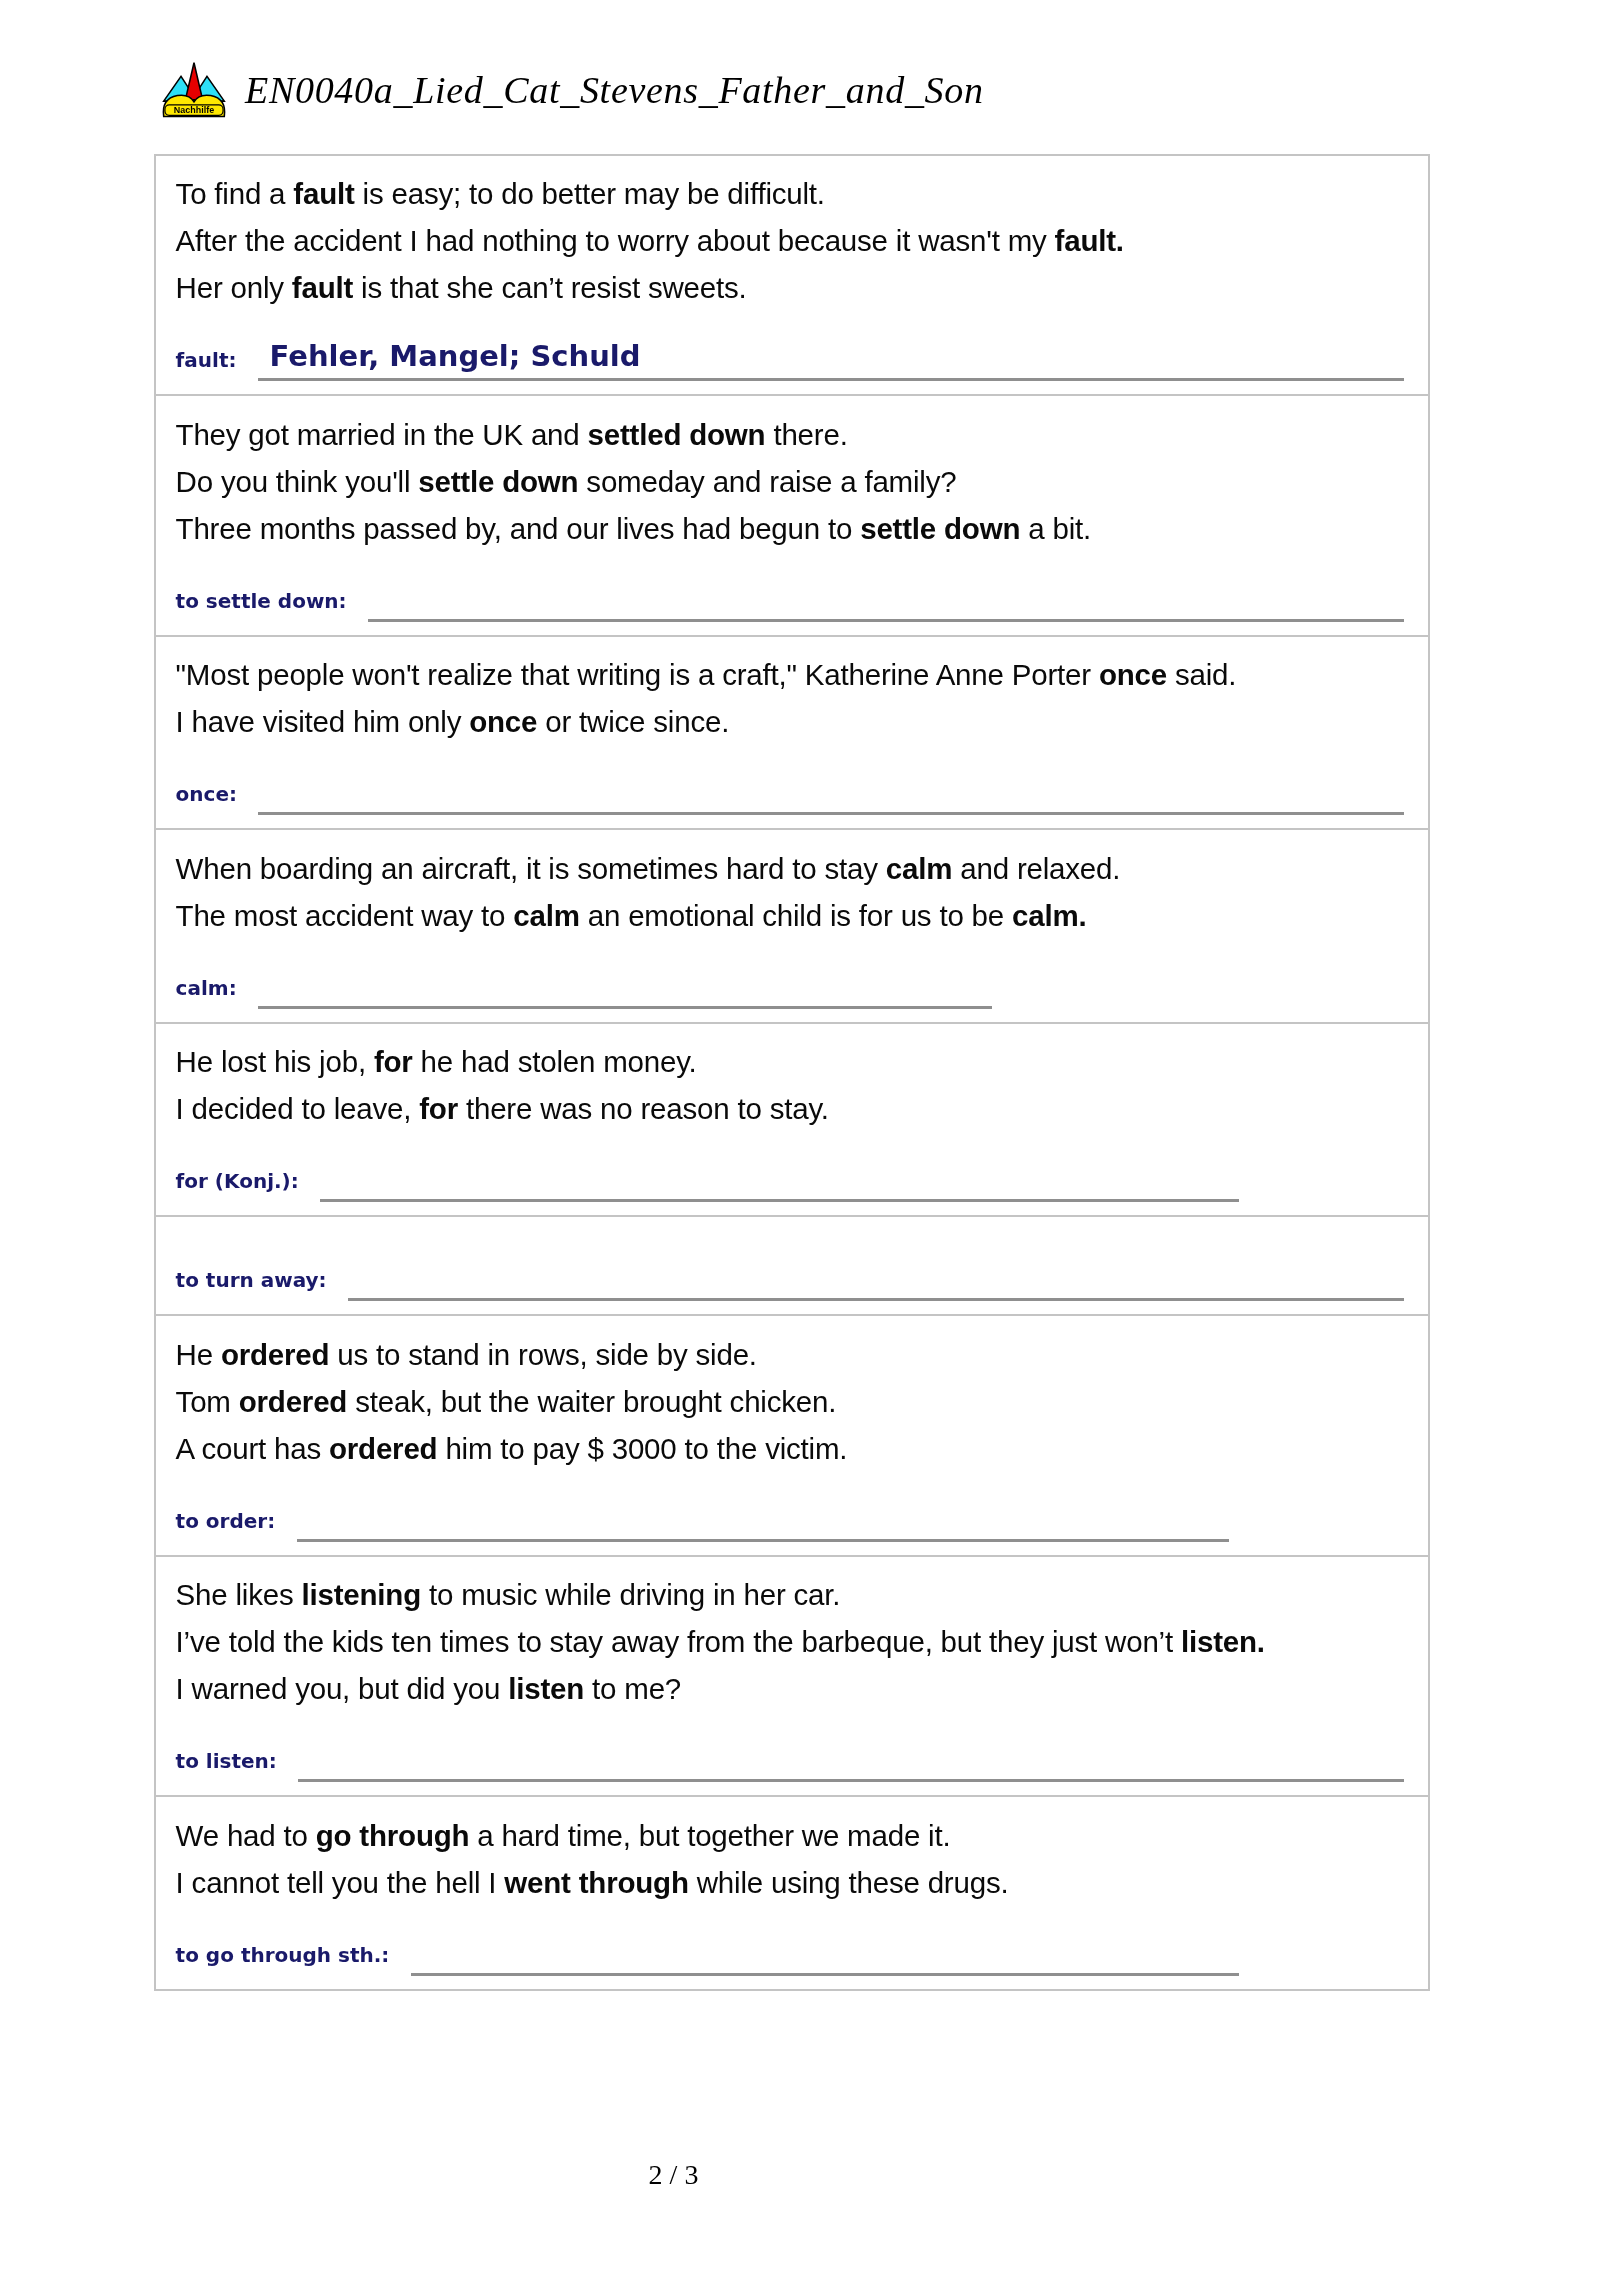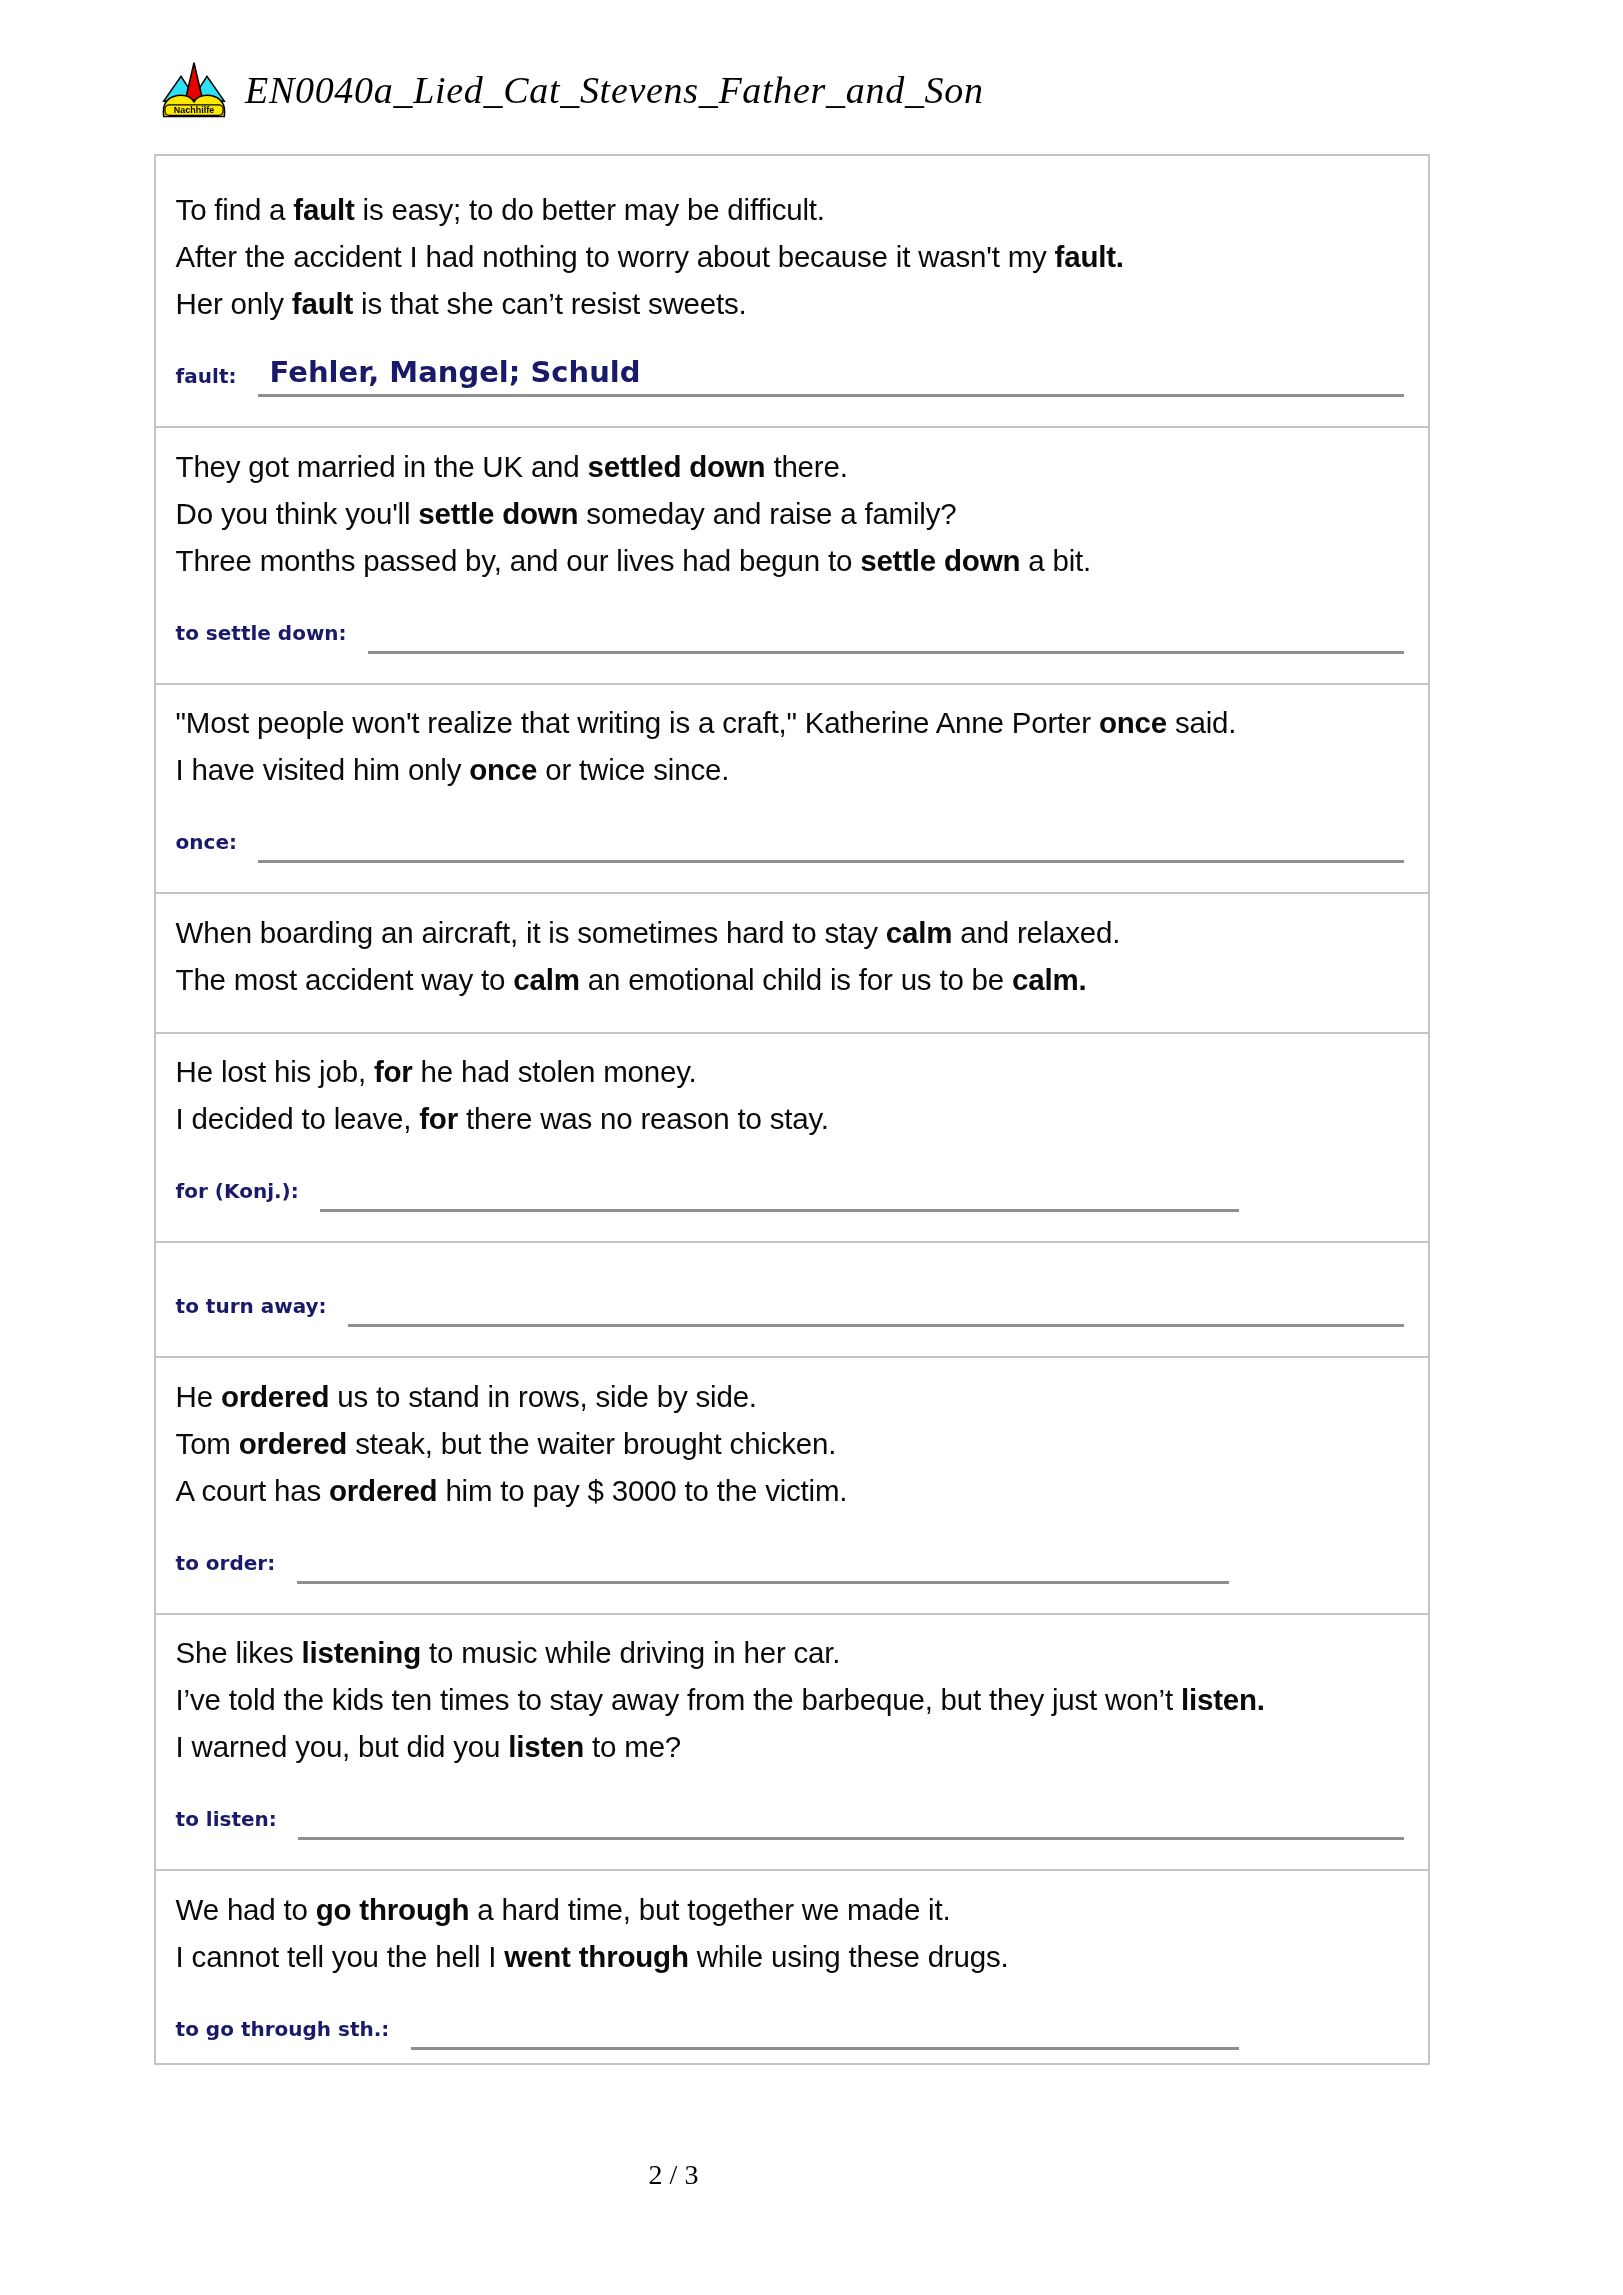--- a/index.html
+++ b/index.html
@@ -26,21 +26,20 @@
   
   .sheet{
     position:absolute;left:154px;top:154px;width:1276px;
     border:2px solid #c4c4c4;
     box-sizing:border-box;
     background:#fff;
   }
   .row{
     border-top:2px solid #c4c4c4;
     padding:14.4px 23.6px 13px 19.6px;
-    margin-top:16px;
   }
   .row:first-child{border-top:none;}
   .sent{
     margin:0;
     font-size:29.5px;
     line-height:47px;
     color:#0a0a0a;
     letter-spacing:-0.2px;
     white-space:nowrap;
   }
@@ -140,20 +139,26 @@
         <span class="answer"></span>
       </span>
     </div>
   </div>
 
   <div class="row">
     <div class="sentences">
         <p class="sent"><span>When boarding an aircraft, it is sometimes hard to stay </span><b>calm</b><span> and relaxed.</span></p>
         <p class="sent"><span>The most accident way to </span><b>calm</b><span> an emotional child is for us to be </span><b>calm.</b></p>
       </div>
+    <div class="vocab-line">
+      <span class="term">calm: </span>
+      <span class="underline" style="margin-right: 412px;">
+        <span class="answer"></span>
+      </span>
+    </div>
   </div>
 
   <div class="row">
     <div class="sentences">
         <p class="sent"><span>He lost his job, </span><b>for</b><span> he had stolen money.</span></p>
         <p class="sent"><span>I decided to leave, </span><b>for</b><span> there was no reason to stay.</span></p>
       </div>
     <div class="vocab-line">
       <span class="term">for (Konj.): </span>
       <span class="underline" style="margin-right: 165px;">

